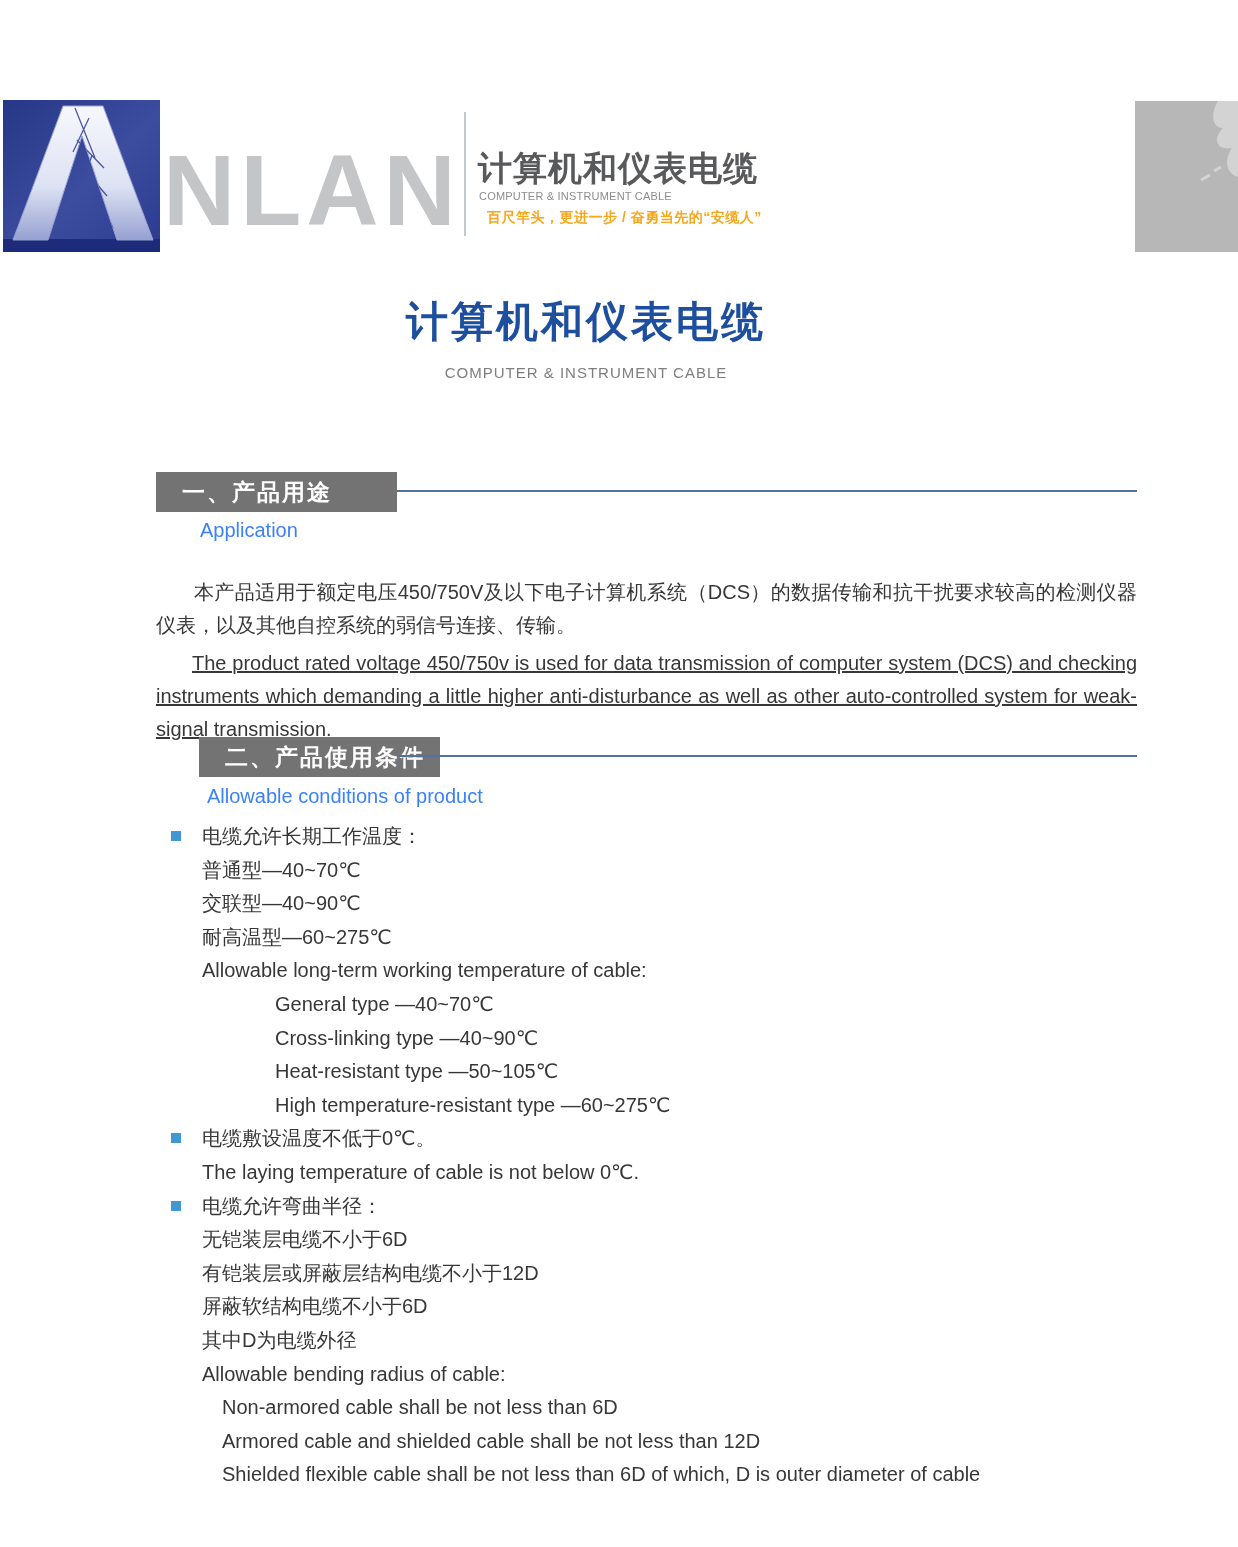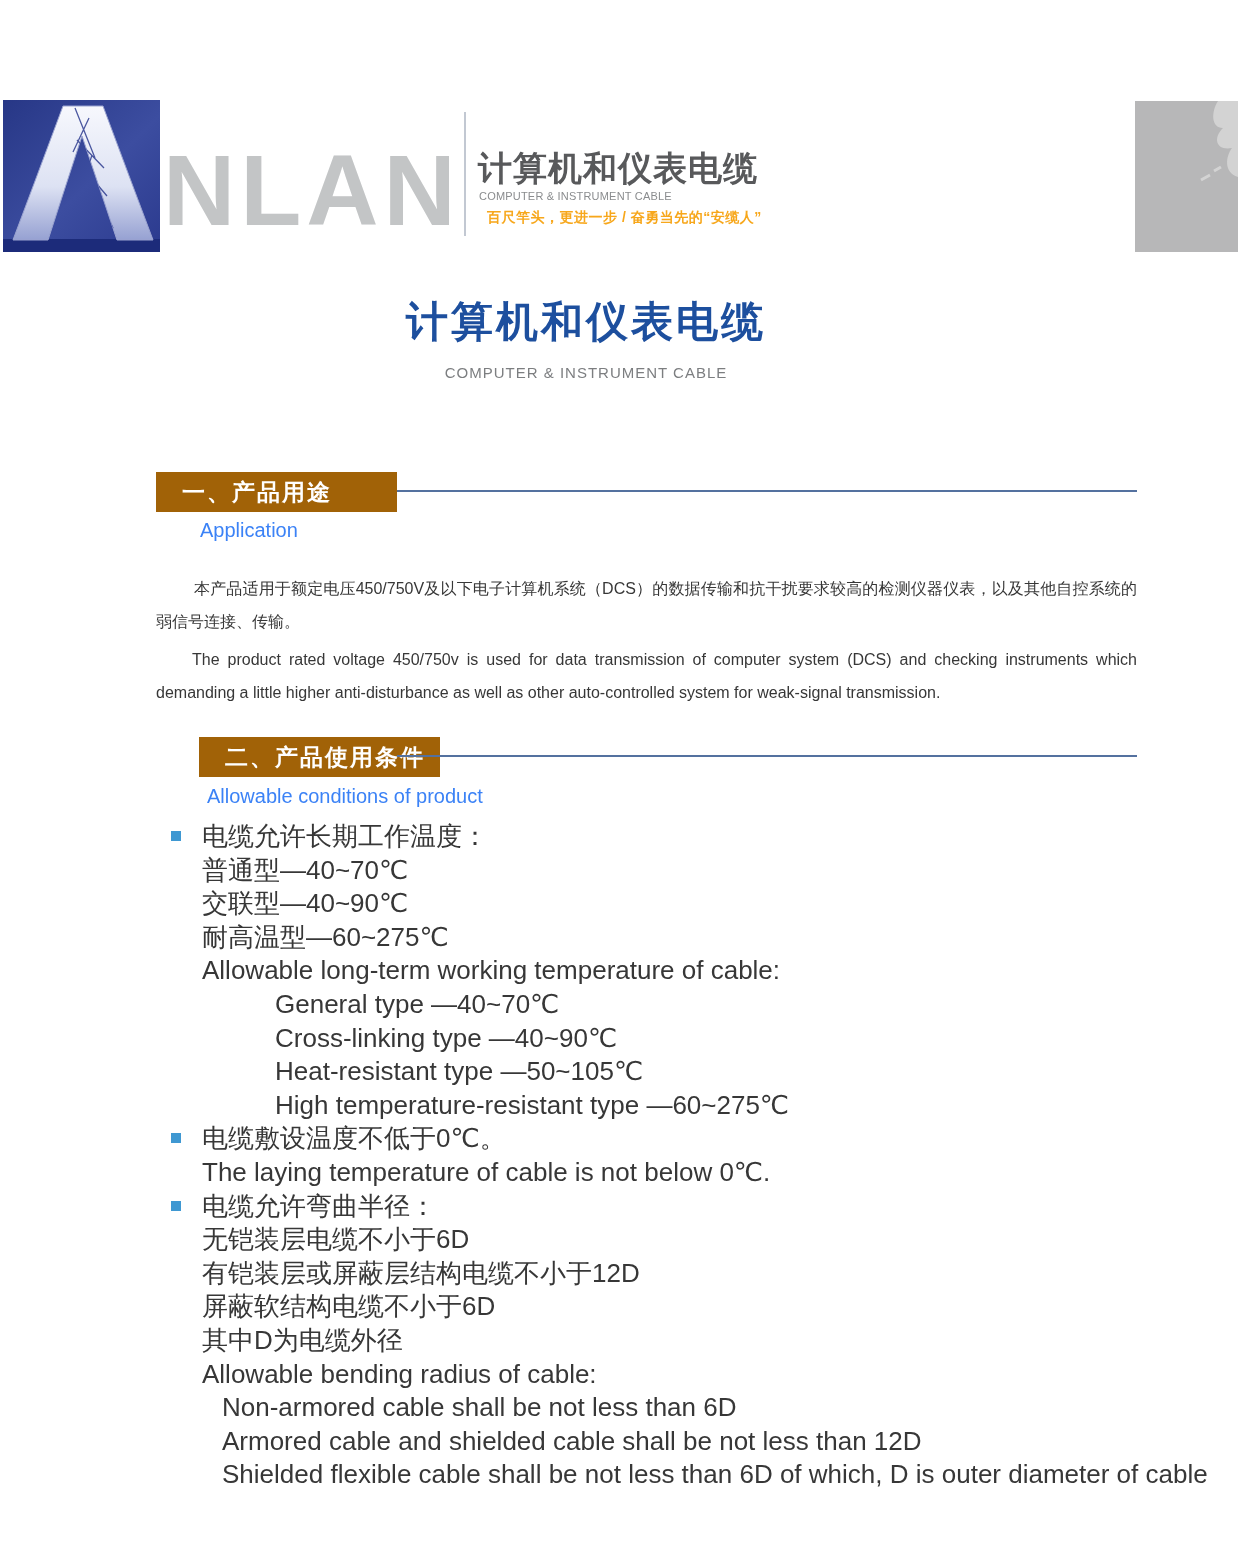--- a/index.html
+++ b/index.html
@@ -34,43 +34,43 @@
   .title-wrap{left:156px;top:294px;width:860px;text-align:center;}
   .page-title-cn{
     font-size:42px;font-weight:bold;color:#1d4f9e;letter-spacing:3px;margin:0;
   }
   .page-title-en{
     margin-top:14px;font-size:15px;color:#7c7e80;letter-spacing:1px;
   }
 
   
   .sec-box{
-    width:241px;height:40px;background:#a16207;color:#ffffff;
+    width:241px;height:40px;background:#737373;color:#ffffff;
     font-size:23px;font-weight:bold;letter-spacing:2px;
     line-height:40px;padding-left:26px;box-sizing:border-box;white-space:nowrap;
   }
   .sec-box-1{left:156px;top:472px;}
   .sec-box-2{left:156px;top:737px;margin-left:43px;}
   .sec-rule{height:2px;background:#54719f;}
   .sec-rule-1{left:397px;top:490px;width:740px;}
   .sec-rule-2{left:397px;top:755px;width:740px;}
   .sec-sub-en{font-size:20px;color:#3b82f6;white-space:nowrap;}
   .sub-1{left:200px;top:519px;}
   .sub-2{left:207px;top:785px;}
 
   
   .para{
-    left:156px;width:981px;font-size:16px;line-height:33px;
+    left:156px;width:981px;font-size:20px;line-height:33px;
     text-align:justify;color:#373737;
   }
   .para-cn{top:556px;text-indent:38px;word-break:break-all;}
-  .para-en{top:627px;text-indent:36px;}
+  .para-en{top:627px;text-indent:36px;text-decoration:underline;}
 
   
-  .cond-list{left:156px;top:820px;width:981px;font-size:26px;color:#373737;}
+  .cond-list{left:156px;top:820px;width:981px;font-size:20px;color:#373737;}
   .row{position:relative;line-height:33.6px;white-space:nowrap;}
   .indent-0{padding-left:46px;}
   .indent-1{padding-left:119px;}
   .indent-2{padding-left:66px;}
   .bullet{
     position:absolute;left:15px;top:11px;width:10px;height:10px;background:#3f98d2;
   }
 </style>
 </head>
 <body>

